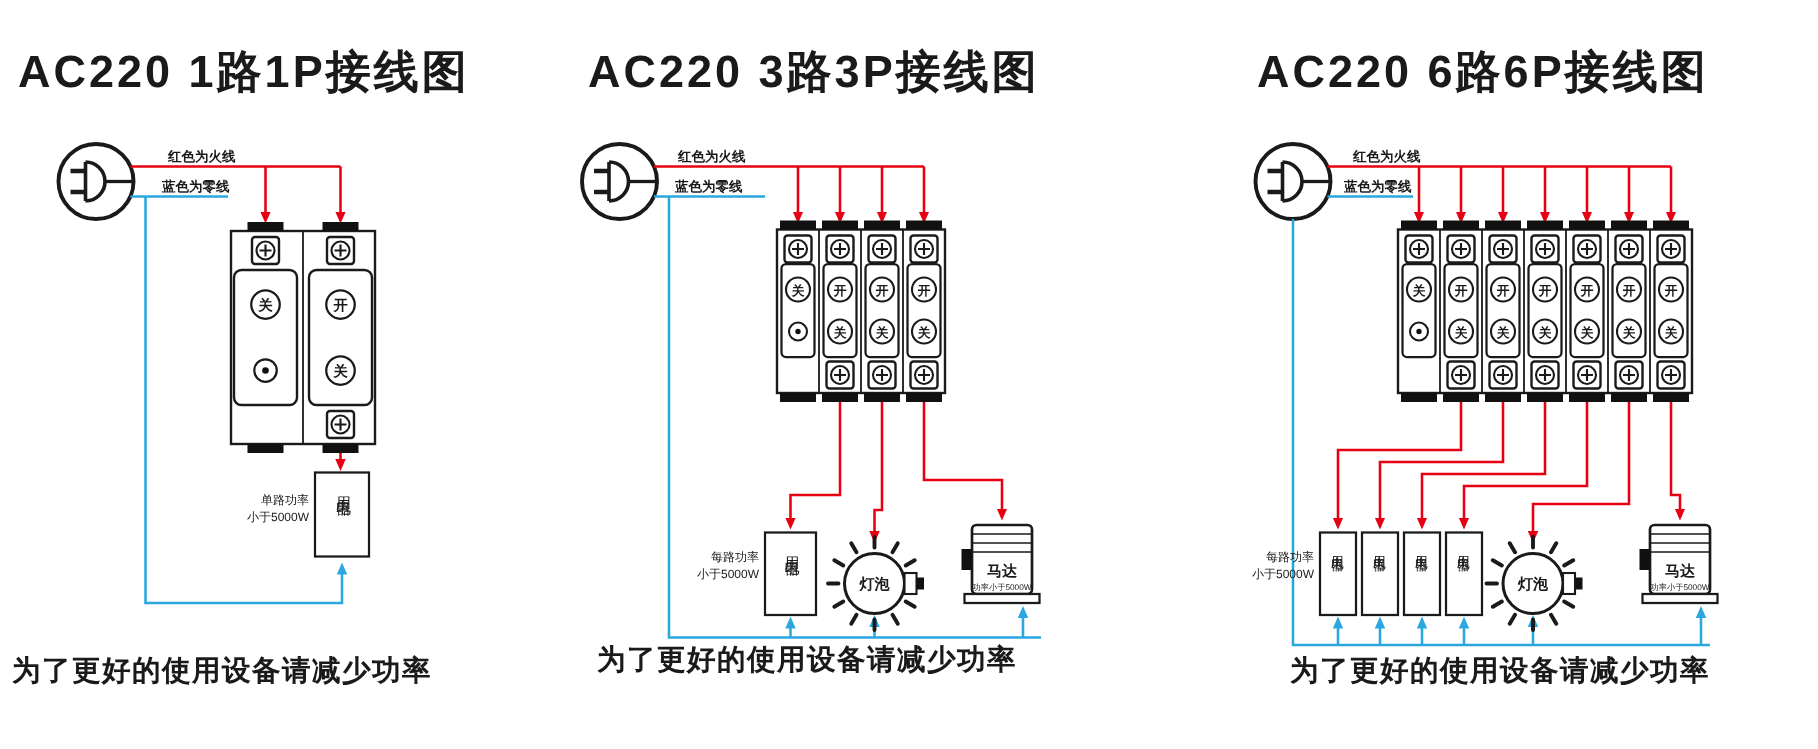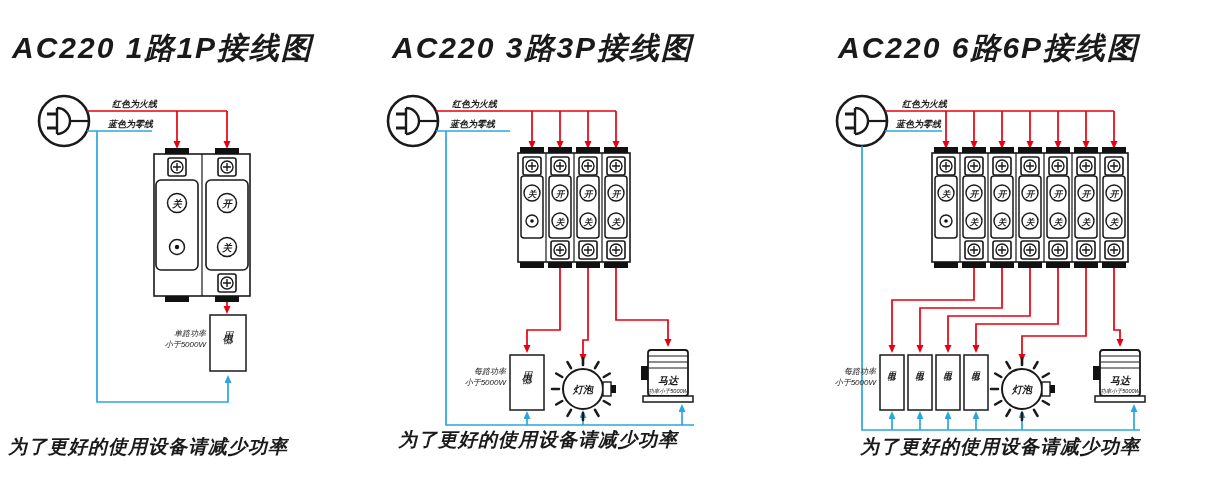--- a/index.html
+++ b/index.html
@@ -1,17 +1,17 @@
 <!DOCTYPE html>
 <html><head>
 <meta charset="utf-8">
 <style>
   html,body{margin:0;padding:0;background:#ffffff;}
   #stage{position:relative;width:1212px;height:499px;background:#fff;overflow:hidden;
-         font-family:"Liberation Sans","DejaVu Sans",sans-serif;font-style:italic;}
+         font-family:"Liberation Sans","DejaVu Sans",sans-serif;}
   #stage svg{position:absolute;top:0;}
   svg text{fill:#1a1a1a;font-family:"Liberation Sans","DejaVu Sans",sans-serif;}
   .title{font-size:30px;font-weight:700;letter-spacing:2px;}
   .caption{font-size:19px;font-weight:600;letter-spacing:1px;}
   .wirelabel{font-size:9px;font-weight:600;}
   .btn{font-size:9.5px;text-anchor:middle;font-weight:700;}
   .btn-s{font-size:8.5px;text-anchor:middle;font-weight:700;}
   .note{font-size:8px;text-anchor:end;}
   .loadlabel{font-size:10px;text-anchor:middle;font-weight:600;}
   .tinynote{font-size:5.5px;text-anchor:middle;}

